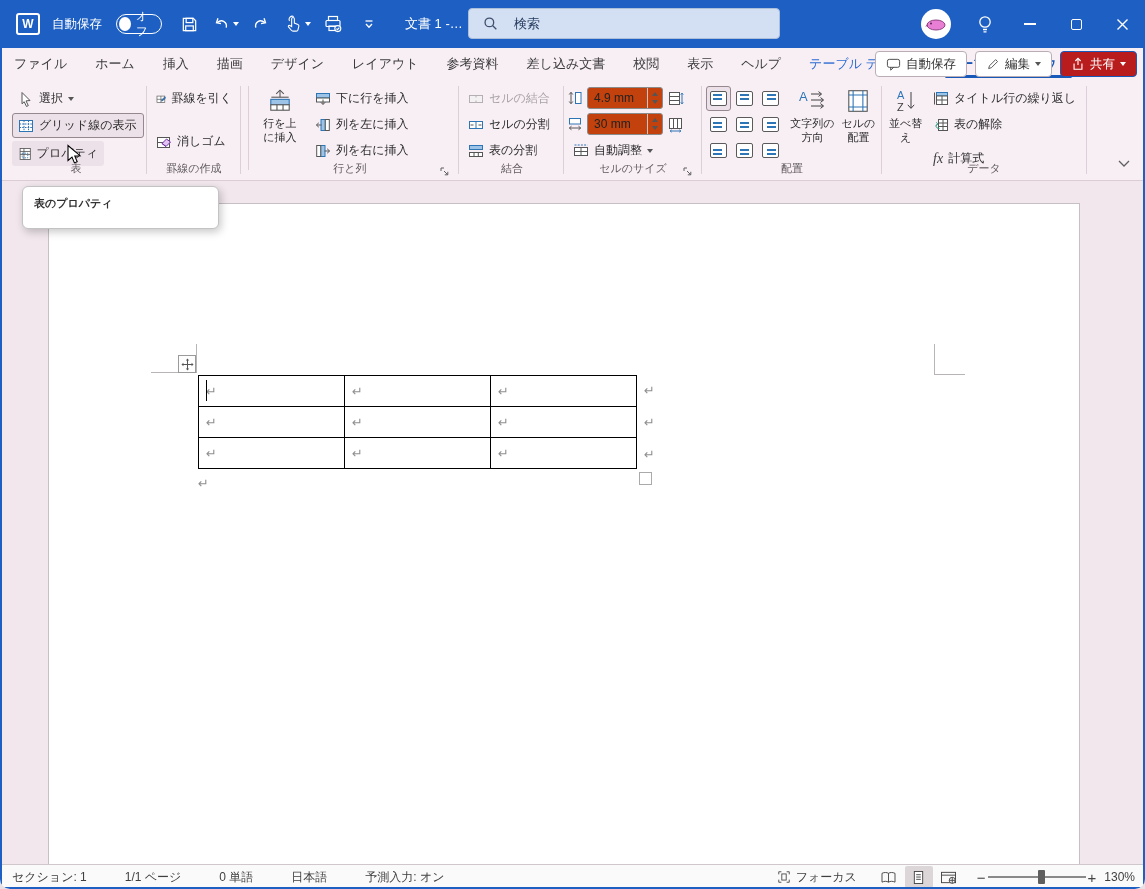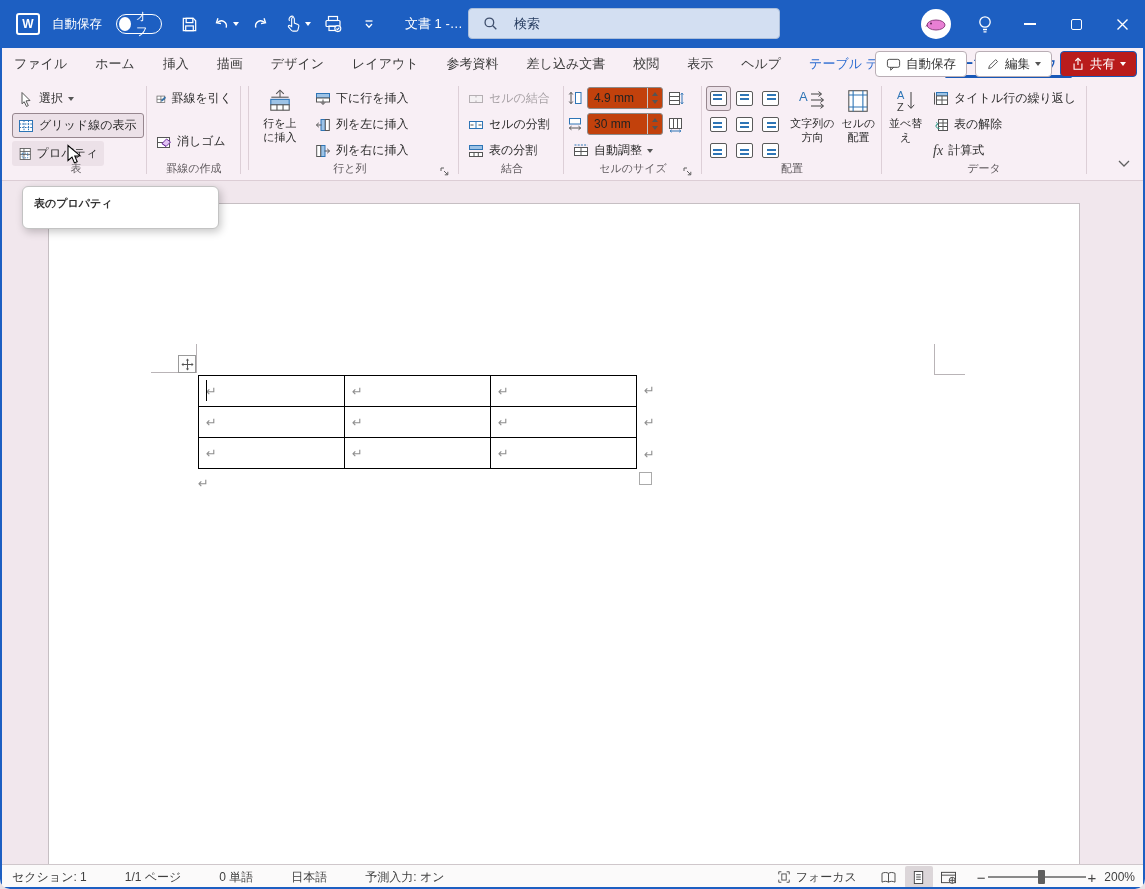--- a/index.html
+++ b/index.html
@@ -549,21 +549,21 @@
         </div>
         <div class="rbtn" style="margin-top:1px">
           <svg width="16" height="16" viewBox="0 0 16 16">
               <rect x="5.5" y="2.5" width="9" height="11" fill="#fff" stroke="#565656"></rect>
               <path d="M5.5 6h9M5.5 9.5h9M10 2.5v11" stroke="#565656"></path>
               <path d="M6.5 11.5C2.5 11.5 2 8 4.5 7" fill="none" stroke="#2e9b88"></path>
               <path d="M3.2 5.4l1.6 1.5-1.5 1.7" fill="none" stroke="#2e9b88"></path>
             </svg>
           <span>表の解除</span>
         </div>
-        <div class="rbtn" style="margin-top:1px">
+        <div class="rbtn" style="margin-top:9px">
           <span class="fx">fx</span>
           <span>計算式</span>
         </div>
       </div>
       <div class="grplabel">データ</div>
     </div>
     <div class="vsep" style="left:1086px"></div>
 
     <div style="position:absolute;right:14px;bottom:8px">
       <svg width="14" height="9" viewBox="0 0 14 9">
@@ -657,21 +657,21 @@
             <path d="M1.5 5.5h15" stroke="#444"></path>
             <circle cx="13" cy="11" r="3.2" fill="#fff" stroke="#444"></circle>
             <path d="M9.8 11h6.4M13 7.8v6.4" stroke="#444"></path>
           </svg>
       </span>
       <span style="margin-left:12px;font-size:15px;color:#444">−</span>
       <span class="ztrack">
           <span class="zthumb"></span>
         </span>
       <span style="font-size:15px;color:#444">+</span>
-      <span style="margin-left:6px">200%</span>
+      <span style="margin-left:6px">130%</span>
     </div>
   </div>
 
   <div class="bord" style="left:0;top:0;width:2px;height:889px"></div>
   <div class="bord" style="right:0;top:0;width:2px;height:889px"></div>
   <div class="bord" style="left:0;bottom:0;width:1145px;height:2px"></div>
 
   <svg class="cursor" width="16" height="23" viewBox="0 0 16 23">
     <path d="M2 1.5v15l4-3.4 2.4 5.8 2.8-1.2-2.4-5.6 5.2-.4z" fill="#fff" stroke="#000" stroke-width="1.1"></path>
   </svg>

